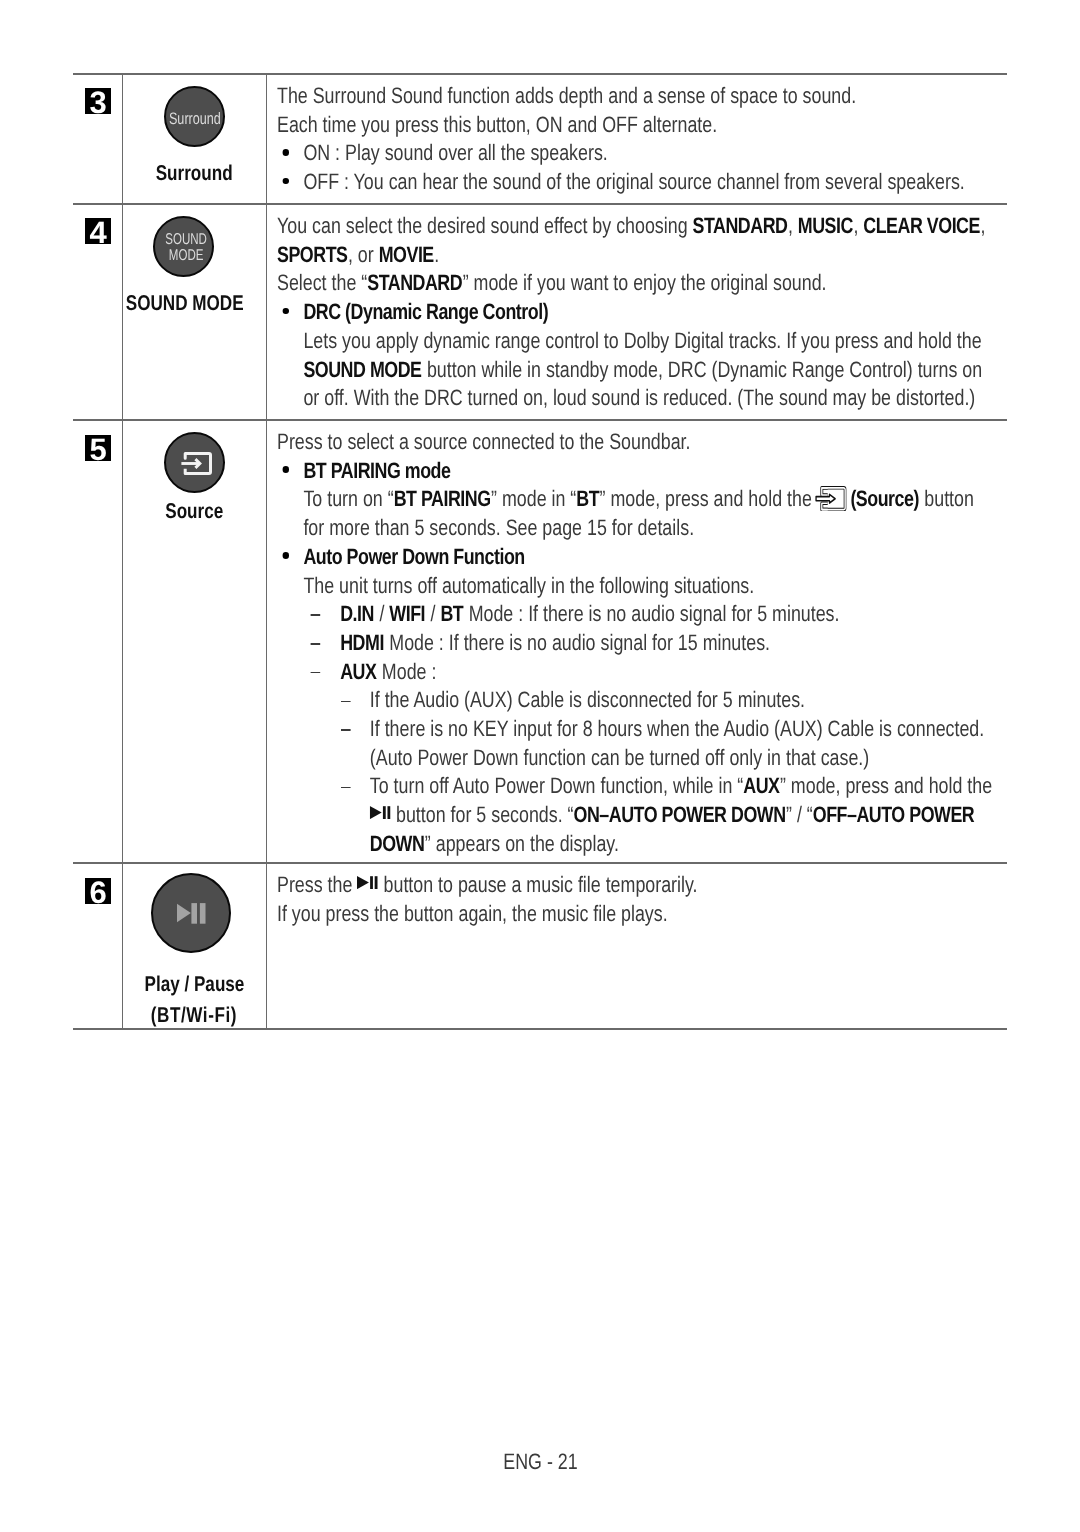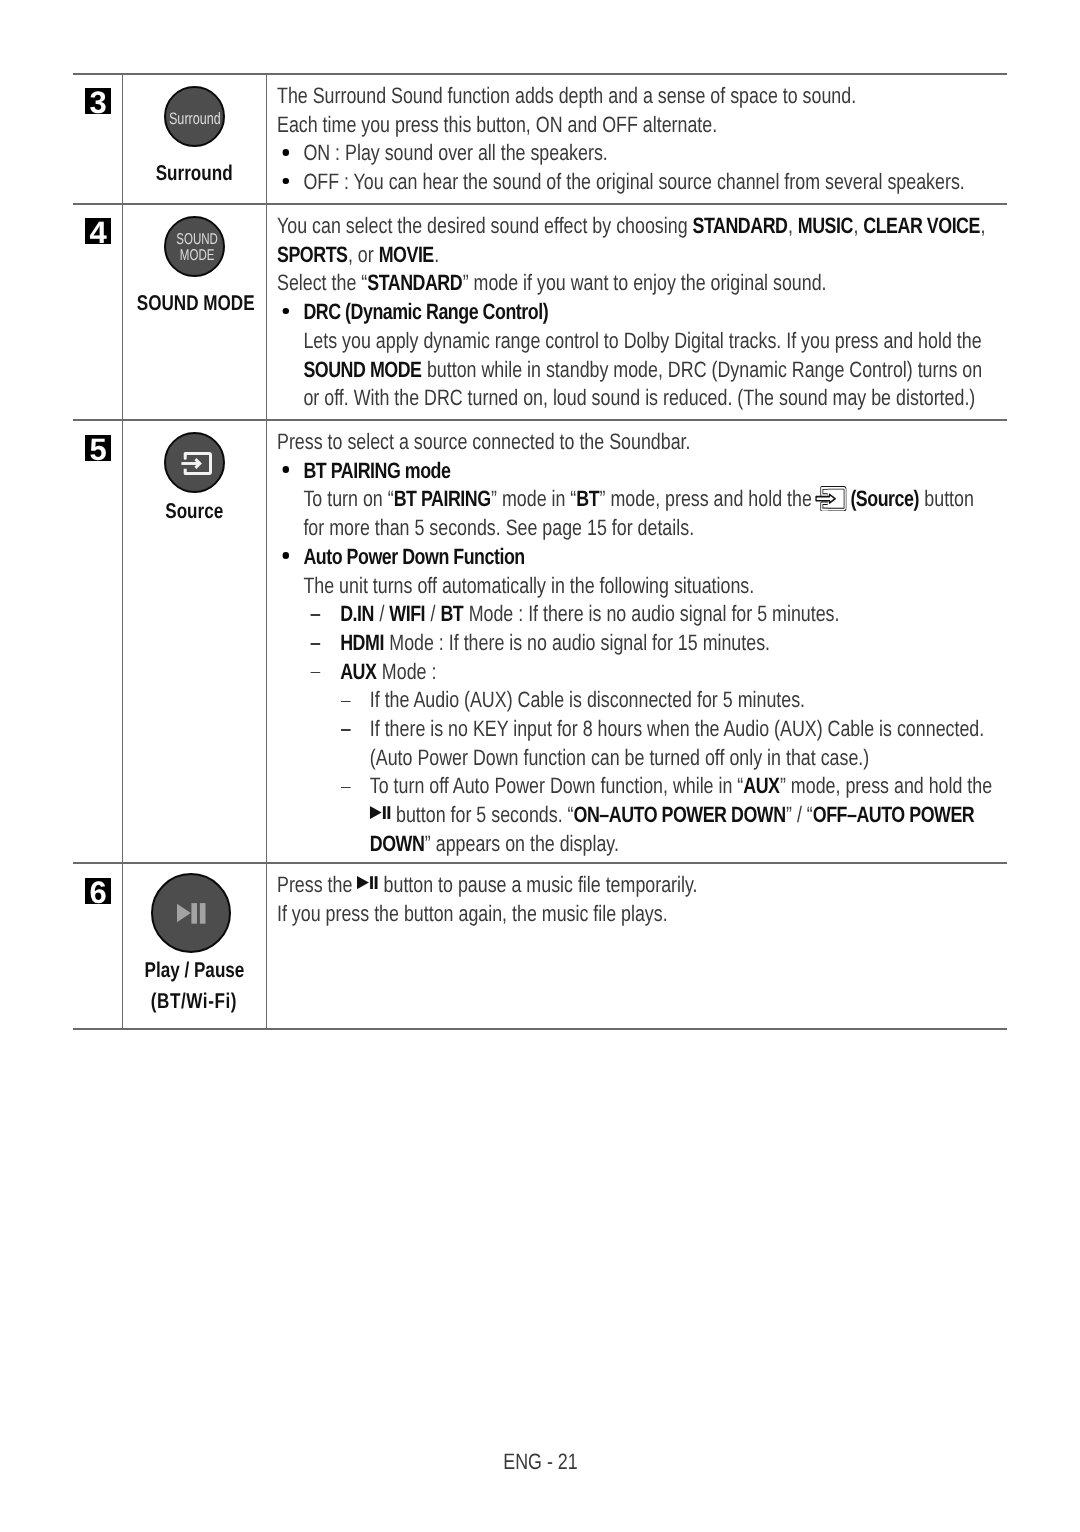--- a/index.html
+++ b/index.html
@@ -79,21 +79,21 @@
       <div class="cap" style="margin-top:12px"><span class="capinner">Surround</span></div>
     </div>
     <div class="desc" style="left:204px;top:9px">
       <p>The Surround Sound function adds depth and a sense of space to sound.</p>
       <p>Each time you press this button, ON and OFF alternate.</p>
       <p class="bl">ON : Play sound over all the speakers.</p>
       <p class="bl">OFF : You can hear the sound of the original source channel from several speakers.</p>
     </div>
 
     <span class="badge" style="left:12px;top:145px"><span>4</span></span>
-    <div class="iconcol" style="left:49px;top:143px">
+    <div class="iconcol" style="left:38px;top:143px">
       <div class="knob">
         <span class="klbl" style="font-size:15.6px;line-height:15.7px;transform:scaleX(0.74) translate(4px,1.3px)"><span>SOUND</span><br><span>MODE</span></span>
       </div>
       <div class="cap" style="margin-top:12px"><span class="capinner">SOUND MODE</span></div>
     </div>
     <div class="desc" style="left:204px;top:139px">
       <p><span>You can select the desired sound effect by choosing </span><b>STANDARD</b><span>, </span><b>MUSIC</b><span>, </span><b>CLEAR VOICE</b><span>,</span></p>
       <p><b>SPORTS</b><span>, or </span><b>MOVIE</b><span>.</span></p>
       <p><span>Select the “</span><b>STANDARD</b><span>” mode if you want to enjoy the original sound.</span></p>
       <p class="bl"><b>DRC (Dynamic Range Control)</b></p>
@@ -145,21 +145,21 @@
 
     <span class="badge" style="left:12px;top:805px"><span>6</span></span>
     <div class="iconcol" style="left:49px;top:800px">
       <div class="knob knobbig">
         <svg width="29" height="21" viewBox="0 0 29 21">
             <path d="M0 0.8 L13.9 10.0 L0 19.2 Z" fill="#a3a3a3"></path>
             <rect x="14.4" y="0.1" width="5.6" height="20.6" fill="#a3a3a3"></rect>
             <rect x="22.9" y="0.1" width="5.6" height="20.6" fill="#a3a3a3"></rect>
           </svg>
       </div>
-      <div class="cap" style="margin-top:2px;line-height:30.5px"><span class="capinner">Play / Pause</span></div>
+      <div class="cap" style="margin-top:16px;line-height:30.5px"><span class="capinner">Play / Pause</span></div>
       <div class="cap" style="line-height:30.5px;letter-spacing:0.7px"><span class="capinner">(BT/Wi-Fi)</span></div>
     </div>
     <div class="desc" style="left:204px;top:798px">
       <p><span>Press the </span><span class="ppic"><svg width="26" height="13.2" viewBox="0 0 26 13.2">
               <path d="M0 0 L14.9 6.6 L0 13.2 Z" fill="#121212"></path>
               <rect x="16.4" y="0.2" width="3.5" height="13" fill="#121212"></rect>
               <rect x="22.1" y="0.2" width="3.7" height="13" fill="#121212"></rect>
             </svg></span><span> button to pause a music file temporarily.</span></p>
       <p>If you press the button again, the music file plays.</p>
     </div>

